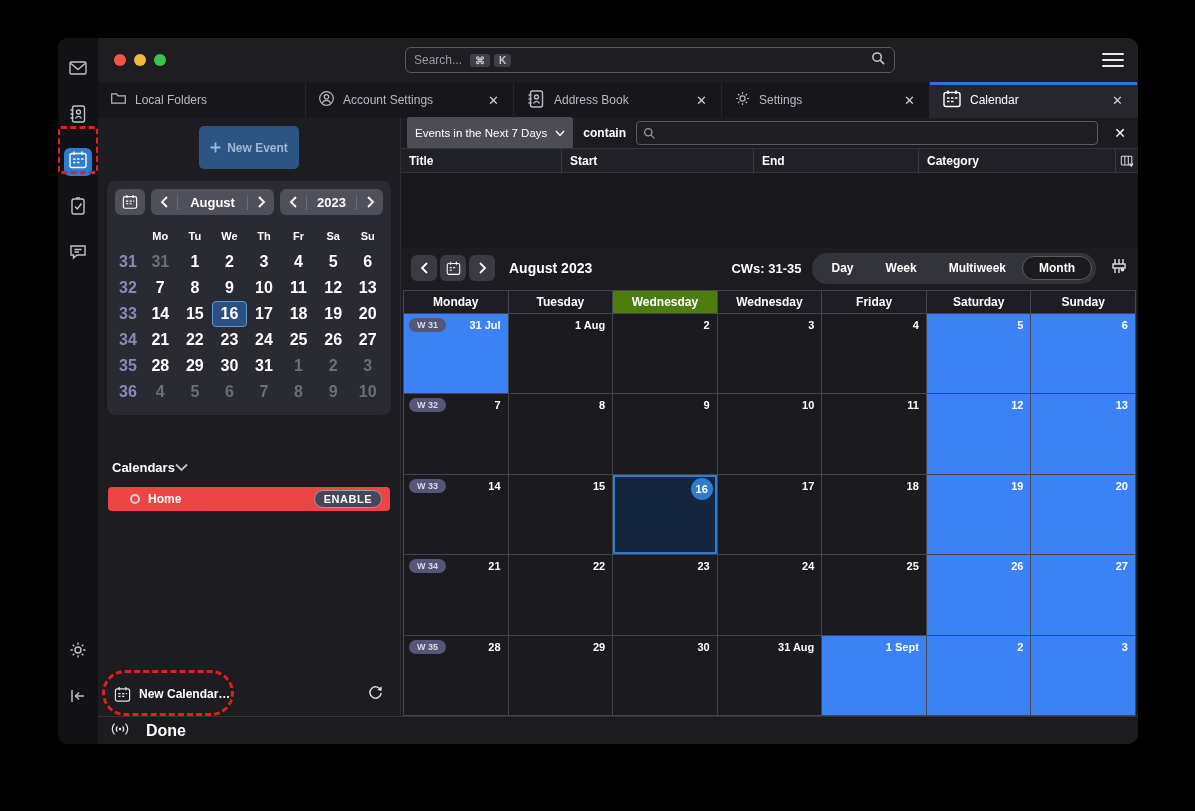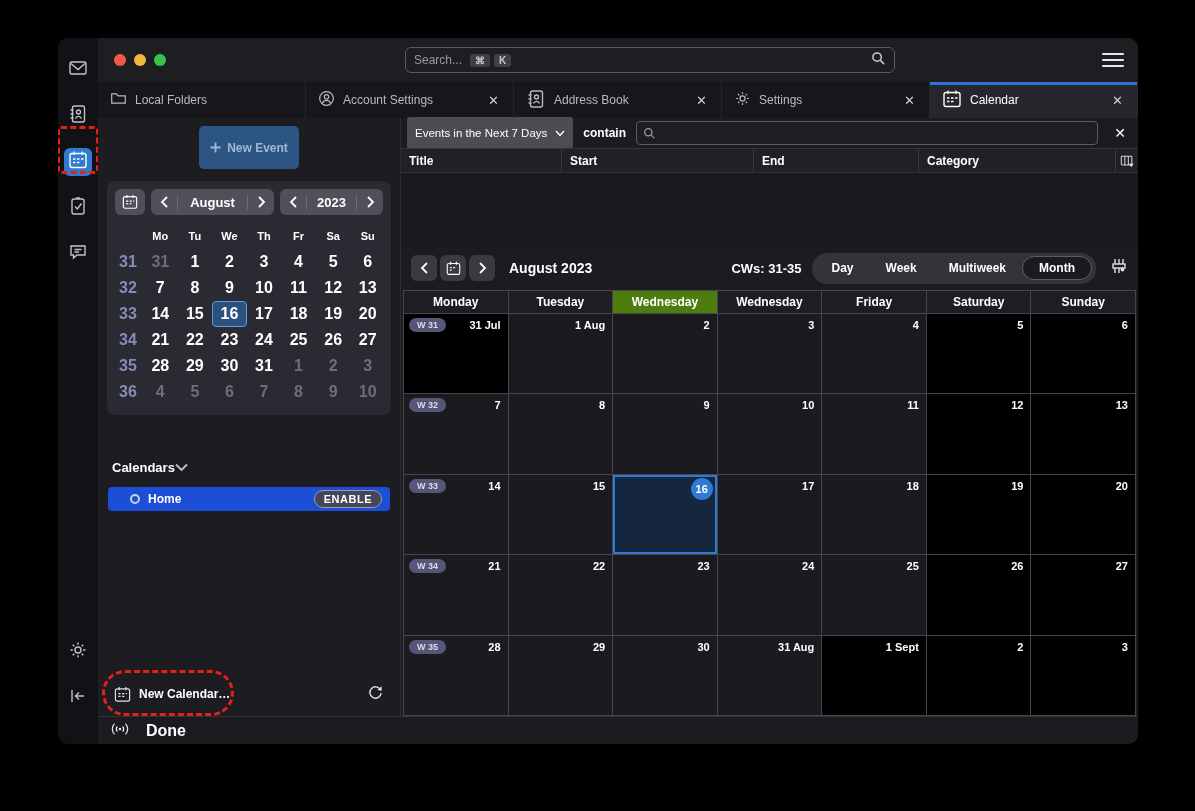--- a/index.html
+++ b/index.html
@@ -58,21 +58,21 @@
   .mini-grid { display:grid; grid-template-columns:30px repeat(7,1fr); }
   .mini-grid .mgc { height:26px; display:flex; align-items:center; justify-content:center; font-size:16px; font-weight:bold; color:#fff; }
   .mini-grid .dow { color:#fff; font-size:11px; }
   .mini-grid .wknum { color:#8a8ab8; }
   .mini-grid .day { cursor:pointer; border-radius:4px; }
   .mini-grid .day.muted { color:#6e6e78; }
   .mini-grid .day.selected { background:#2c5080; border:1px solid #5d9bd3; }
 
   .cals-header { display:flex; align-items:center; margin:45px 14px 0; color:#fff; font-size:13px; font-weight:bold; }
   .cals-header svg { margin-left:auto; stroke:#c2c2ca; }
-  .cal-item { margin:12px 10px 0; height:24px; background:#1d4ed8; border-radius:4px; display:flex; align-items:center; padding:0 8px; color:#fff; font-size:12px; font-weight:bold; cursor:pointer; }
+  .cal-item { margin:12px 10px 0; height:24px; background:#ef4444; border-radius:4px; display:flex; align-items:center; padding:0 8px; color:#fff; font-size:12px; font-weight:bold; cursor:pointer; }
   .cal-dot { width:10px; height:10px; border-radius:50%; border:2px solid #c9d2dc; margin:0 8px 0 14px; }
   .cal-badge { margin-left:auto; background:#46465a; border:1px solid #9a9ab0; color:#fff; font-size:11px; font-weight:bold; letter-spacing:.5px; border-radius:9px; padding:2px 9px; }
 
   .pane-bottom { margin-top:auto; position:relative; height:44px; display:flex; align-items:center; }
   .new-cal { display:flex; align-items:center; gap:8px; margin-left:16px; color:#fff; font-size:12px; font-weight:bold; cursor:pointer; }
   .new-cal svg { stroke:#e0e0e6; }
   .sync-btn { margin-left:auto; margin-right:16px; cursor:pointer; }
   .annot-oval { position:absolute; left:4px; top:-2px; width:132px; height:46px; border:3px dashed #e32119; border-radius:23px; pointer-events:none; }
 
   
@@ -96,21 +96,21 @@
   .cw-label { margin-left:auto; color:#fff; font-size:13px; font-weight:bold; }
   .seg { background:#33333a; border-radius:15px; height:31px; display:flex; align-items:center; padding:0 4px; }
   .seg-item { color:#fff; font-size:12px; font-weight:bold; padding:4px 16px; border-radius:13px; cursor:pointer; white-space:nowrap; }
   .seg-item.active { background:#1b1b1f; border:1px solid #5c5c66; }
   .rotate-btn { margin-left:4px; cursor:pointer; }
 
   .month-grid { flex:1; margin:2px 2px 0 2px; display:grid; grid-template-columns:repeat(7,1fr); grid-template-rows:22px repeat(5,1fr); gap:1px; background:#45454d; border:1px solid #45454d; }
   .mg-head { background:#1d1d23; color:#fff; font-size:12px; font-weight:bold; display:flex; align-items:center; justify-content:center; }
   .mg-head.hl { background:#4d7c0f; }
   .mg-cell { background:#1b1b1f; position:relative; cursor:pointer; }
-  .mg-cell.shade { background:#000000; }
+  .mg-cell.shade { background:#3b82f6; }
   .mg-cell.today { background:#14273f; box-shadow:inset 0 0 0 2px #2e7bd1; }
   .mg-label { position:absolute; top:5px; right:7px; color:#fff; font-size:11px; font-weight:bold; }
   .mg-label.circle { top:3px; right:4px; background:#2e7bd1; width:22px; height:22px; border-radius:50%; display:flex; align-items:center; justify-content:center; }
   .wbadge { position:absolute; top:4px; left:5px; background:#565678; color:#dcdcea; font-size:9px; font-weight:bold; border-radius:9px; padding:2px 8px; }
 
   
   .statusbar { height:28px; flex:0 0 28px; background:#1b1b20; border-top:1px solid #33333a; display:flex; align-items:center; padding-left:12px; gap:16px; }
   .statusbar .st-text { color:#fff; font-size:16px; font-weight:600; }
 </style>
 </head>

